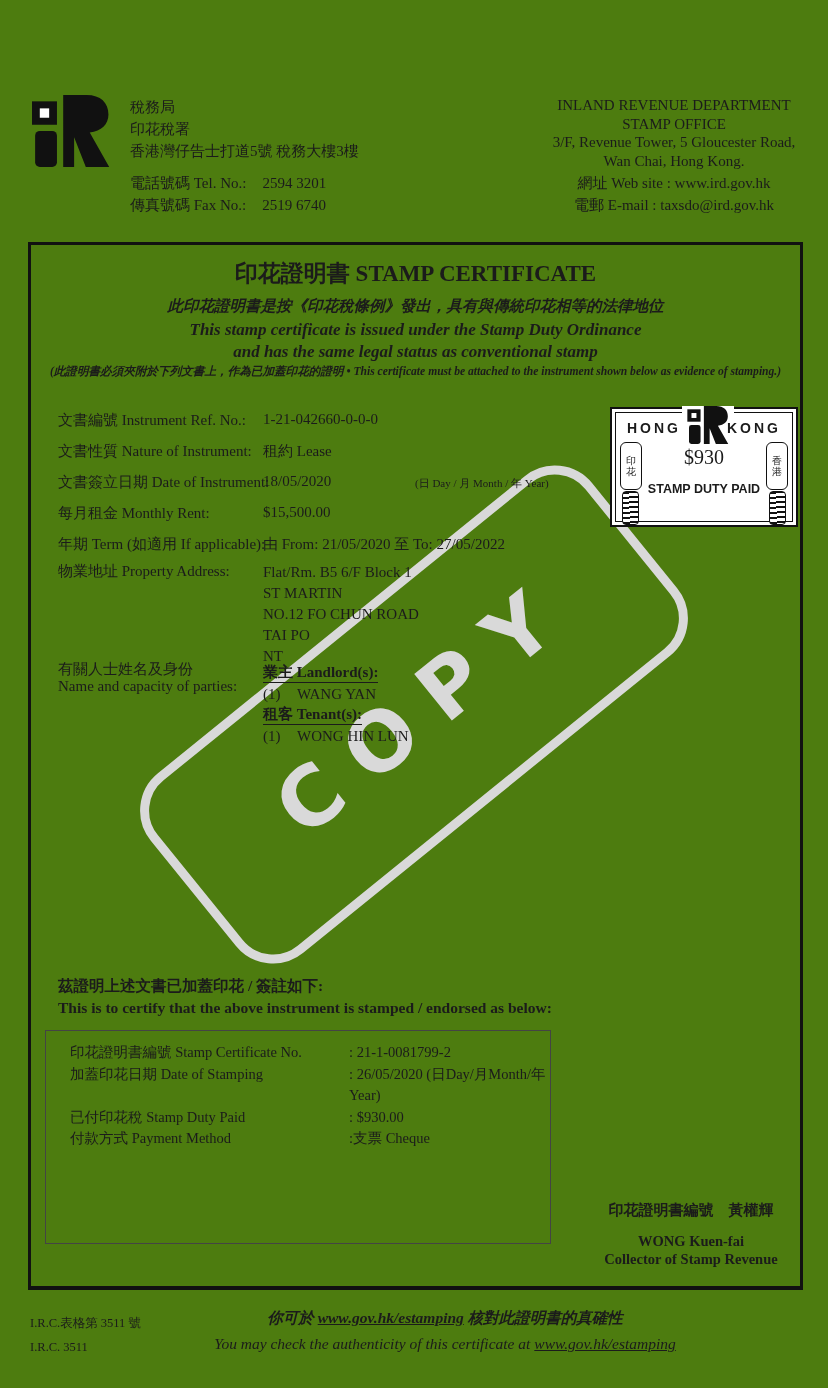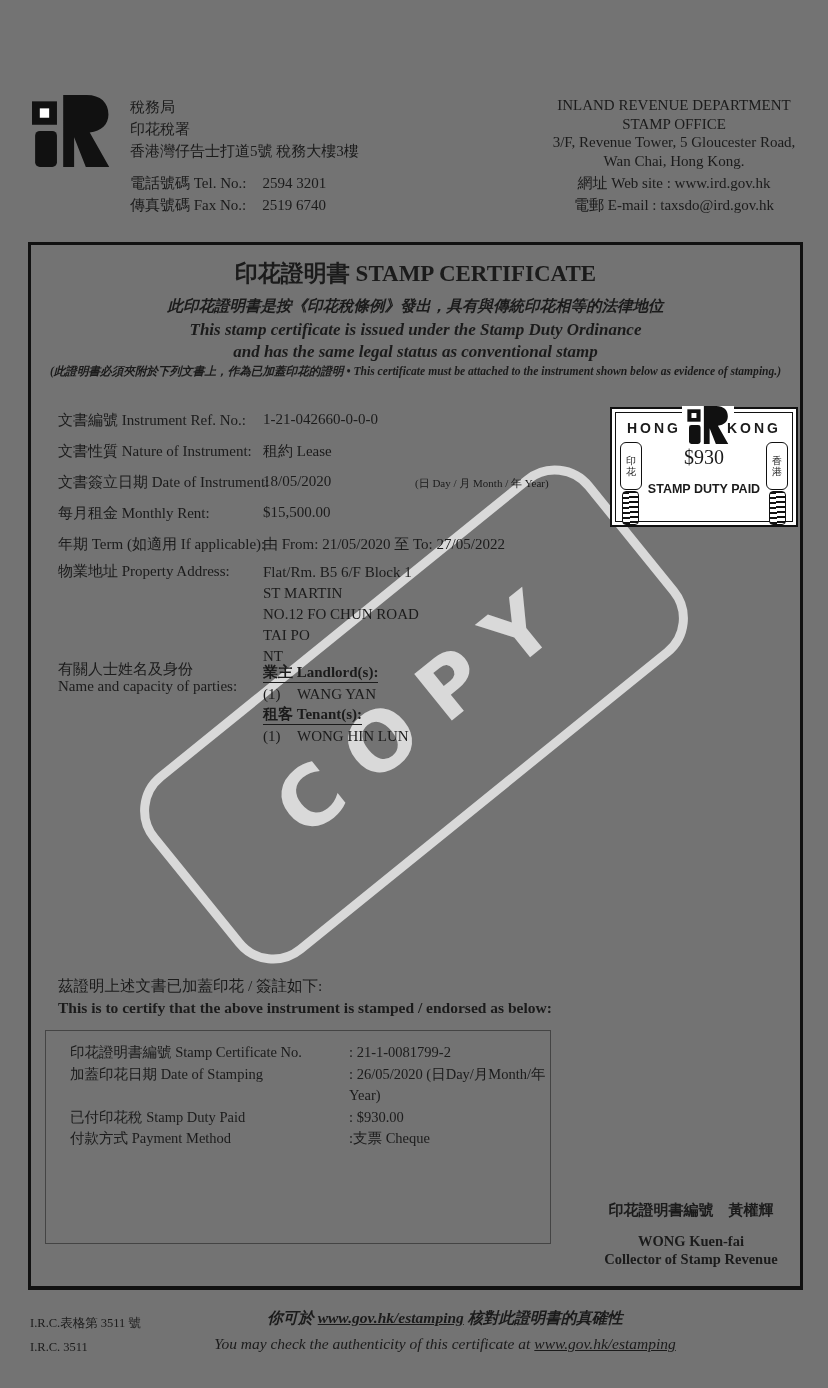--- a/index.html
+++ b/index.html
@@ -1,16 +1,16 @@
 <!DOCTYPE html>
 <html><head>
 <meta charset="utf-8">
 <style>
   html,body{margin:0;padding:0;background:#e8e8e8;}
-  .page{position:relative;width:828px;height:1388px;background:#737373;margin:0 auto;
+  .page{position:relative;width:828px;height:1388px;background:#4d7c0f;margin:0 auto;
         font-family:"Liberation Serif","DejaVu Serif",serif;color:#1b1b1b;overflow:hidden;}
   .abs{position:absolute;}
 
   
   .logo-main{left:32px;top:95px;width:78px;height:72px;}
   .hdr-cn{left:130px;top:96px;font-size:15px;line-height:22px;}
   .hdr-contact{left:130px;top:172px;font-size:15px;line-height:22px;}
   .hdr-contact .val{display:inline-block;margin-left:16px;}
   .hdr-en{left:545px;top:96px;width:258px;text-align:center;font-size:15px;line-height:18.5px;}
   .hdr-web{left:545px;top:172px;width:258px;text-align:center;font-size:15px;line-height:22px;}
@@ -51,21 +51,21 @@
   .chop-amt{left:0;top:37px;width:100%;text-align:center;font-size:20px;}
   .chop-paid{left:0;top:73px;width:100%;text-align:center;
              font-family:"Liberation Sans","DejaVu Sans",sans-serif;font-weight:bold;font-size:12.5px;}
   .cartouche{width:20px;height:46px;border:1.4px solid #111;border-radius:6px;
              display:flex;flex-direction:column;align-items:center;justify-content:center;
              font-size:10px;line-height:11px;background:#fff;}
   .scroll-orn{width:15px;height:32px;border:1px solid #111;border-radius:4px;
               background:repeating-linear-gradient(175deg,#111 0 2px,#fff 2px 5px);}
 
   
-  .certify-cn{left:27px;top:731px;font-size:15.5px;font-weight:normal;text-align:right;}
+  .certify-cn{left:27px;top:731px;font-size:15.5px;font-weight:bold;text-align:right;}
   .certify-en{left:27px;top:754px;font-size:15.5px;font-weight:bold;}
   .cbox{left:14px;top:785px;width:506px;height:214px;border:1px solid #444;padding:11px 0 0 12px;box-sizing:border-box;}
   .cbox-row{display:flex;font-size:14.5px;line-height:21.5px;margin-left:12px;}
   .cbox-row .lbl{width:279px;flex:0 0 279px;}
 
   
   .sig{left:540px;top:956px;width:240px;text-align:center;}
   .sig-cn{font-size:15px;font-weight:bold;}
   .sig-name{margin-top:12px;font-size:14.5px;font-weight:bold;line-height:18px;}
 

